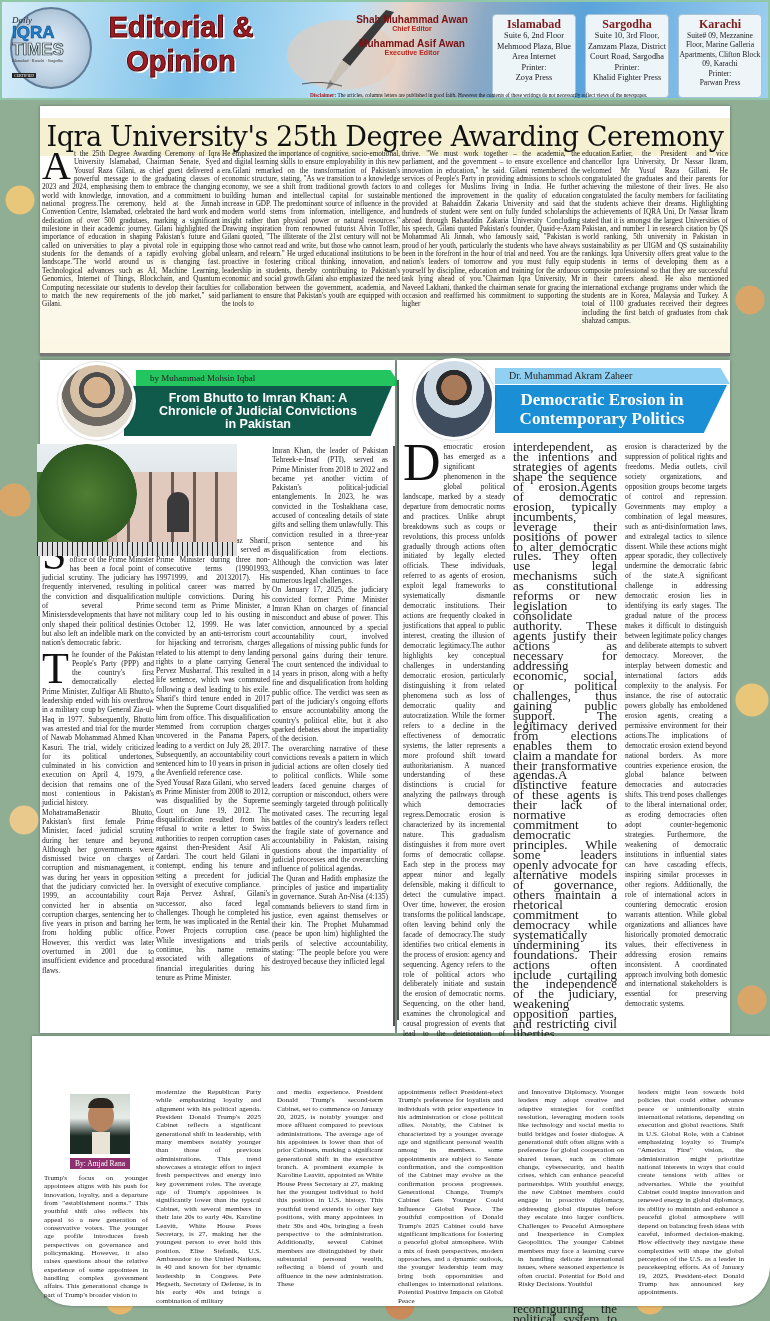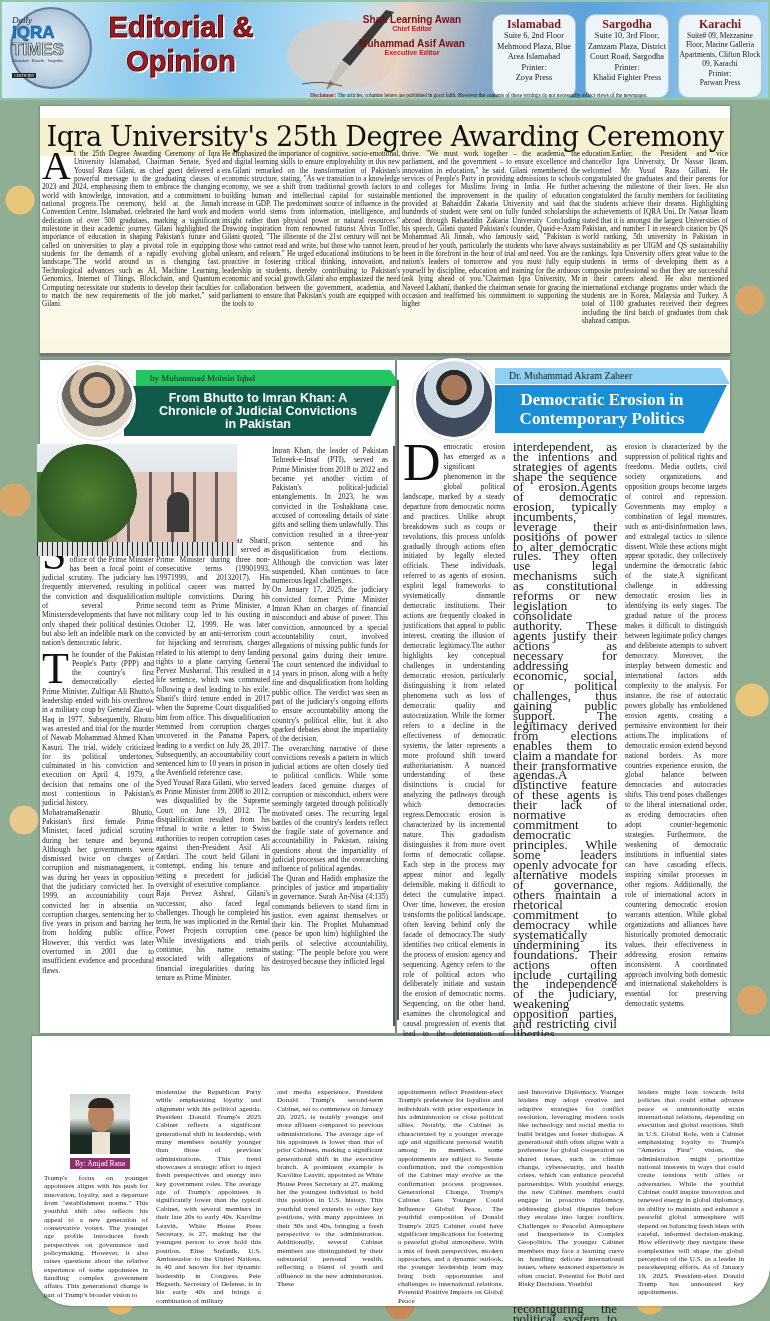--- a/index.html
+++ b/index.html
@@ -24,21 +24,21 @@
 .logo .daily{font-family:"Liberation Serif",serif;font-style:italic;font-size:9px;color:#223;margin-top:6px;display:block}
 .logo .soon{font-family:"Liberation Sans",sans-serif;font-weight:bold;font-size:17px;color:#1c7fd0;line-height:16px;display:block;-webkit-text-stroke:0.5px #0b3f70}
 .logo .times{font-family:"Liberation Sans",sans-serif;font-weight:bold;font-size:17px;color:#dfe8f1;line-height:17px;display:block;-webkit-text-stroke:0.7px #233}
 .logo .tag{font-size:4px;color:#333;display:block}
 .logo .cert{font-size:4px;background:#222;color:#fff;display:inline-block;padding:0 2px}
 .ed-title{position:absolute;left:94px;top:8px;width:170px;text-align:center;font-family:"Liberation Sans",sans-serif;font-weight:bold;font-size:29px;line-height:34px;color:#9b1c23;-webkit-text-stroke:1px #5a0a10;text-shadow:2px 2px 0 #fff,-1px -1px 0 #fff}
 .pen{position:absolute;left:280px;top:8px;width:120px;height:80px}
 .editors{position:absolute;left:350px;top:12px;width:120px;text-align:center;font-family:"Liberation Sans",sans-serif;font-weight:bold}
 .editors .n{font-size:10px;color:#7a1010;display:block}
 .editors .r{font-size:7px;color:#b3261e;display:block;margin-bottom:6px}
-.office{position:absolute;top:12px;width:84px;height:84px;background:#eef5f9;border:1px solid #a8c4d6;border-radius:10px;text-align:center;padding-top:2px}
+.office{position:absolute;top:12px;width:84px;height:84px;background:#eef5f9;border:1px solid #a8c4d6;border-radius:4px;text-align:center;padding-top:2px}
 .office .city{font-family:"Liberation Serif",serif;font-weight:bold;font-size:12px;color:#7d1a1a;display:block;line-height:14px}
 .office .addr{font-size:8.3px;line-height:10.5px;color:#222;display:block}
 .disc{position:absolute;left:308px;top:90px;width:460px;font-size:5.3px;color:#111;white-space:nowrap}
 .disc b{color:#9b1c23}
 
 .panel{position:absolute;background:#fff;box-shadow:0 0 3px rgba(0,0,0,.35)}
 .p1{left:40px;top:106px;width:690px;height:250px;background:linear-gradient(180deg,#fff 0%,#fff 15%,#fbf6e3 100%)}
 .p1 h1{position:absolute;left:0;top:12px;width:690px;text-align:center;font-family:"DejaVu Serif",serif;font-weight:normal;font-size:27px;letter-spacing:-0.4px;color:#111;background:#f6f0d3;height:38px;line-height:38px}
 .col{position:absolute;font-size:7.2px;line-height:8.35px;text-align:justify;color:#222}
 .dropcap{float:left;font-size:40px;line-height:30px;margin:1px 3px 0 0;font-family:"Liberation Serif",serif;color:#111}
@@ -80,28 +80,28 @@
     <div>Opinion</div>
   </div>
   <svg class="pen" viewBox="0 0 120 80">
     <ellipse cx="60" cy="45" rx="55" ry="35" fill="#e9cbb8" opacity=".6"></ellipse>
     <path d="M112 2 L104 0 L60 50 L68 56 Z" fill="#3a3a3a"></path>
     <path d="M60 50 L68 56 L52 74 L48 70 Z" fill="#c9c2b6"></path>
     <path d="M52 74 L44 80 L48 70 Z" fill="#888"></path>
     <path d="M20 74 Q40 70 60 76" stroke="#555" stroke-width="1" fill="none"></path>
   </svg>
   <div class="editors">
-    <span class="n">Shah Learning Awan</span>
+    <span class="n">Shah Muhammad Awan</span>
     <span class="r">Chief Editor</span>
     <span class="n">Muhammad Asif Awan</span>
     <span class="r">Executive Editor</span>
   </div>
   <div class="office" style="left:490px">
     <span class="city">Islamabad</span>
-    <span class="addr">Suite 6, 2nd Floor Mehmood Plaza, Blue Area Islamabad</span>
+    <span class="addr">Suite 6, 2nd Floor Mehmood Plaza, Blue Area Internet</span>
     <span class="addr">Printer:</span>
     <span class="addr">Zoya Press</span>
   </div>
   <div class="office" style="left:583px">
     <span class="city">Sargodha</span>
     <span class="addr">Suite 10, 3rd Floor, Zamzam Plaza, District Court Road, Sargodha</span>
     <span class="addr">Printer:</span>
     <span class="addr">Khalid Fighter Press</span>
   </div>
   <div class="office" style="left:676px">

